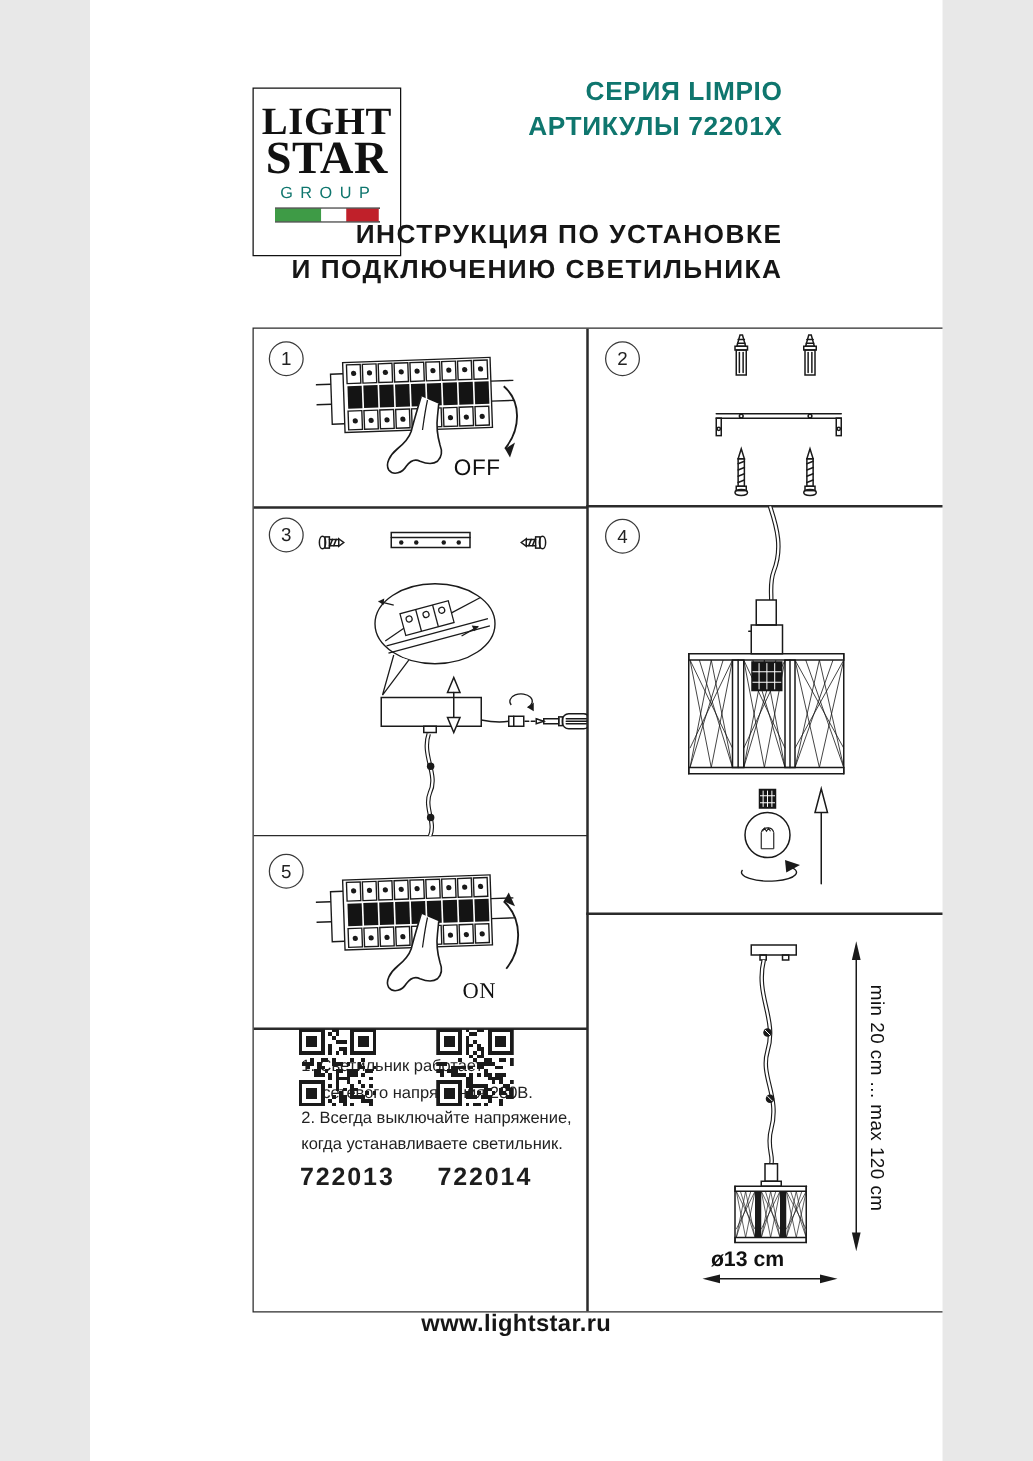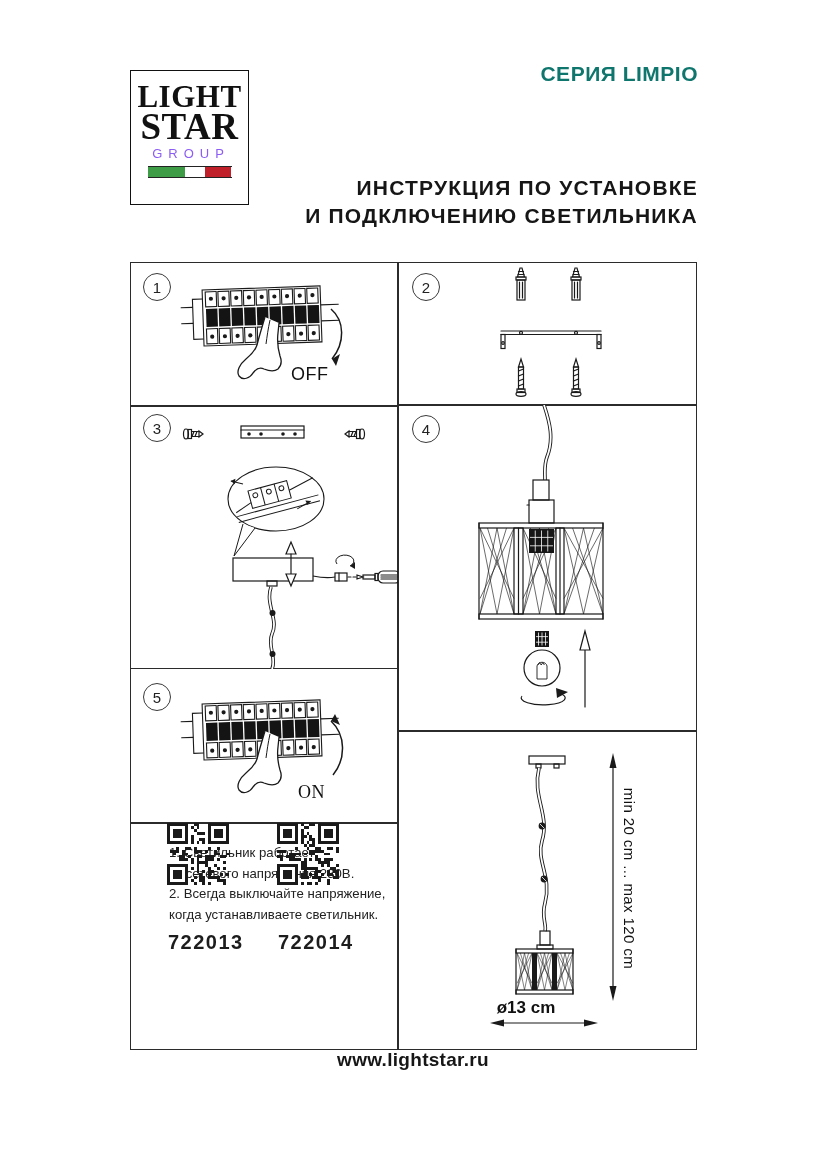--- a/index.html
+++ b/index.html
@@ -1,26 +1,26 @@
 <!DOCTYPE html>
 <html><head>
 <meta charset="utf-8">
 <style>
   html,body{margin:0;padding:0;background:#e8e8e8;}
-  .page{position:relative;width:826px;height:1169px;background:#ffffff;margin:0 auto;
+  .page{position:relative;width:682px;height:1169px;background:#ffffff;margin:0 auto;
         font-family:"Liberation Sans",sans-serif;color:#1a1a1a;overflow:hidden;}
 
   
   .logo-box{position:absolute;left:130px;top:70px;width:117px;height:133px;
             border:1.5px solid #111;text-align:center;background:#fff;}
   .logo-light{margin-top:12px;font-family:"Liberation Serif",serif;font-weight:bold;
               font-size:31px;line-height:27px;letter-spacing:0.5px;color:#111;}
   .logo-star{font-family:"Liberation Serif",serif;font-weight:bold;font-size:37px;
              line-height:33px;letter-spacing:0.5px;color:#111;}
-  .logo-group{font-size:13px;letter-spacing:6px;color:#8b5cf6;margin-top:3px;text-indent:3px;}
+  .logo-group{font-size:13px;letter-spacing:6px;color:#0f766e;margin-top:3px;text-indent:3px;}
   .logo-flag{margin:5px auto 0;width:84px;height:10px;border-top:1.5px solid #222;
              border-bottom:1.5px solid #222;display:flex;}
   .logo-flag span{height:100%;}
   .flag-g{width:45%;} .flag-w{width:23%;} .flag-r{width:32%;}
 
   .hdr-series{position:absolute;right:128px;top:60px;text-align:right;
               font-weight:bold;font-size:21px;line-height:28px;letter-spacing:0.5px;color:#0f766e;}
   .hdr-title{position:absolute;right:128px;top:146px;text-align:right;
              font-weight:bold;font-size:21px;line-height:28px;letter-spacing:1.2px;color:#161616;margin-top:28px;}
 
@@ -63,20 +63,21 @@
     <div class="logo-group">GROUP</div>
     <div class="logo-flag">
       <span class="flag-g" style="background: rgb(62, 155, 70);"></span>
       <span class="flag-w" style="background: rgb(255, 255, 255);"></span>
       <span class="flag-r" style="background: rgb(192, 32, 42);"></span>
     </div>
   </div>
 
   <div class="hdr-series">
     <div>СЕРИЯ LIMPIO</div>
+    <div>АРТИКУЛЫ 72201X</div>
   </div>
 
   <div class="hdr-title">
     <div>ИНСТРУКЦИЯ ПО УСТАНОВКЕ</div>
     <div>И ПОДКЛЮЧЕНИЮ СВЕТИЛЬНИКА</div>
   </div>
 
   <div class="grid">
     <div class="line" style="left:266px;top:0;width:1.5px;height:786px;"></div>
     <div class="line" style="left:0;top:142px;width:267px;height:1.5px;"></div>

